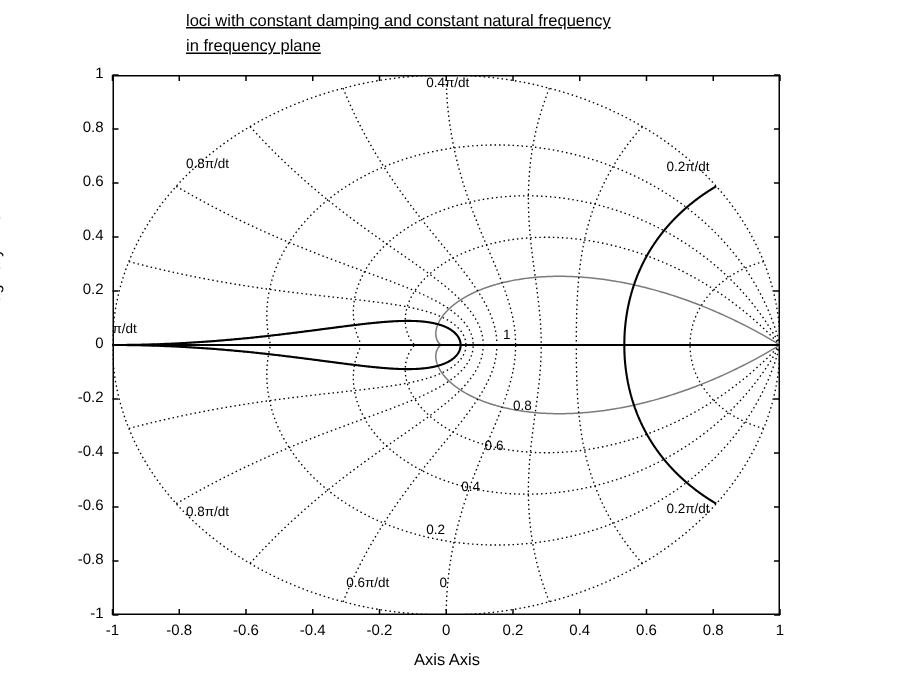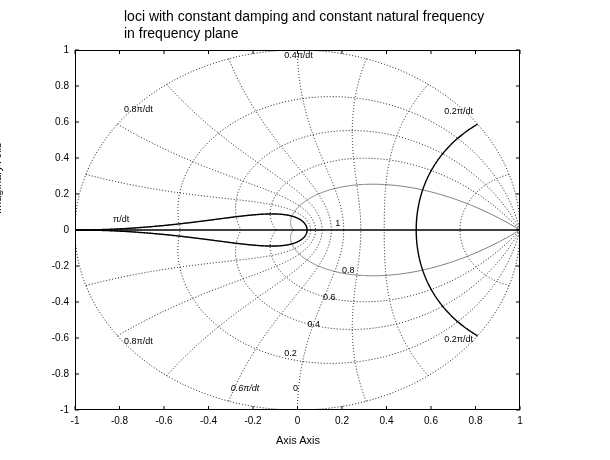--- a/index.html
+++ b/index.html
@@ -8,23 +8,24 @@
     background:#ffffff;
     font-family:"Liberation Sans", sans-serif;
     color:#000;
     overflow:hidden;
     position:relative;
   }
   #root{position:absolute;left:0;top:0;width:610px;height:460px;}
 
   .title-line{
     position:absolute;
-    font-size:14px;
+    font-size:11px;
     color:#000;
     white-space:nowrap;
+    text-decoration:underline;
   }
   #title1{left:124px;top:8px;}
   #title2{left:124px;top:25px;}
 
   #plotframe{
     position:absolute;
     left:75px;top:50px;
     width:445px;height:360px;
     border:1px solid #000;
     box-sizing:border-box;
@@ -199,19 +200,19 @@
   <div id="annotlabels">
       <div class="annot" style="left: 335.325px; top: 217.7px;">1</div>
       <div class="annot" style="left: 342px; top: 264.5px;">0.8</div>
       <div class="annot" style="left: 323.087px; top: 291.5px;">0.6</div>
       <div class="annot" style="left: 307.512px; top: 318.5px;">0.4</div>
       <div class="annot" style="left: 284.15px; top: 348.2px;">0.2</div>
       <div class="annot" style="left: 293.05px; top: 383.3px;">0</div>
       <div class="annot" style="left: 444.35px; top: 106.1px;">0.2π/dt</div>
       <div class="annot" style="left: 444.35px; top: 333.8px;">0.2π/dt</div>
       <div class="annot" style="left: 284.15px; top: 50.3px;">0.4π/dt</div>
-      <div class="annot" style="left: 230.75px; top: 383.3px; font-style: italic;">0.6π/dt</div>
+      <div class="annot" style="left: 230.75px; top: 383.3px;">0.6π/dt</div>
       <div class="annot" style="left: 123.95px; top: 104.3px;">0.8π/dt</div>
       <div class="annot" style="left: 123.95px; top: 335.6px;">0.8π/dt</div>
-      <div class="annot" style="left: 75px; top: 214.1px; padding-left: 38px;">π/dt</div>
+      <div class="annot" style="left: 75px; top: 214.1px;">π/dt</div>
     </div>
 
 </div>
 
 </body></html>

